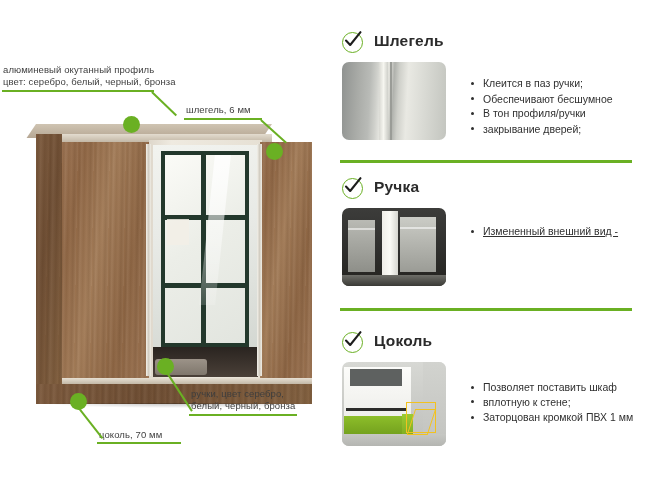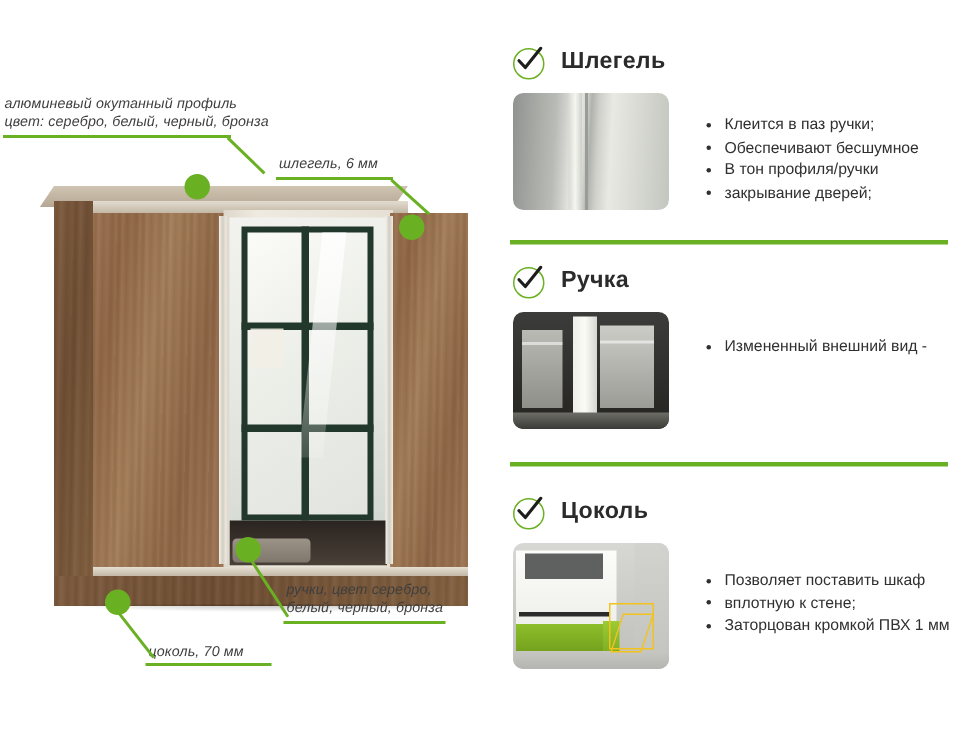--- a/index.html
+++ b/index.html
@@ -8,21 +8,21 @@
     background:#ffffff;
     font-family:"Liberation Sans", sans-serif;
     overflow:hidden;
     position:relative;
   }
   #root{position:relative;width:652px;height:500px;}
 
   
   .left-panel{position:absolute;left:0;top:0;width:320px;height:500px;}
 
-  .callout{position:absolute;font-style:italic;font-size:9.5px;color:#3e3e3e;line-height:12px;letter-spacing:.1px;white-space:nowrap;}
+  .callout{position:absolute;font-size:9.5px;color:#3e3e3e;line-height:12px;letter-spacing:.1px;white-space:nowrap;}
   .callout.c-profile{left:3px;top:64px;}
   .callout.c-shlegel{left:186px;top:104px;}
   .callout.c-handles{left:191px;top:388px;}
   .callout.c-base{left:99px;top:429px;text-align:center;}
 
   .green-rule{position:absolute;background:#6ab023;height:1.6px;}
   .gr1{left:2px;top:90px;width:152px;}
   .gr2{left:184px;top:118px;width:78px;}
   .gr3{left:189px;top:414px;width:108px;}
   .gr4{left:97px;top:442px;width:84px;}
@@ -243,21 +243,21 @@
       </div>
       <div class="f-photo ph-handle" style="top:42px;">
         <div class="lp"></div>
         <div class="rp"></div>
         <div class="grvA"></div>
         <div class="grvB"></div>
         <div class="post"></div>
         <div class="base"></div>
       </div>
       <ul class="bullets" style="left:150px;top:58px;width:175px;">
-        <li style="margin-bottom:16px;">Измененный внешний вид -</li>
+        <li style="margin-bottom:16px;text-decoration:underline;">Измененный внешний вид -</li>
       </ul>
       <div class="divider" style="top:142px;"></div>
     </section>
 
     <section class="feature f3">
       <div class="f-head" style="top:18px;">
         <span class="check-badge">
           <svg width="22" height="22" viewBox="0 0 22 22">
               <path d="M4 11.5 L8.2 16 L18.5 3.2" fill="none" stroke="#1d1d1d" stroke-width="2.1" stroke-linecap="round" stroke-linejoin="round"></path>
             </svg>

